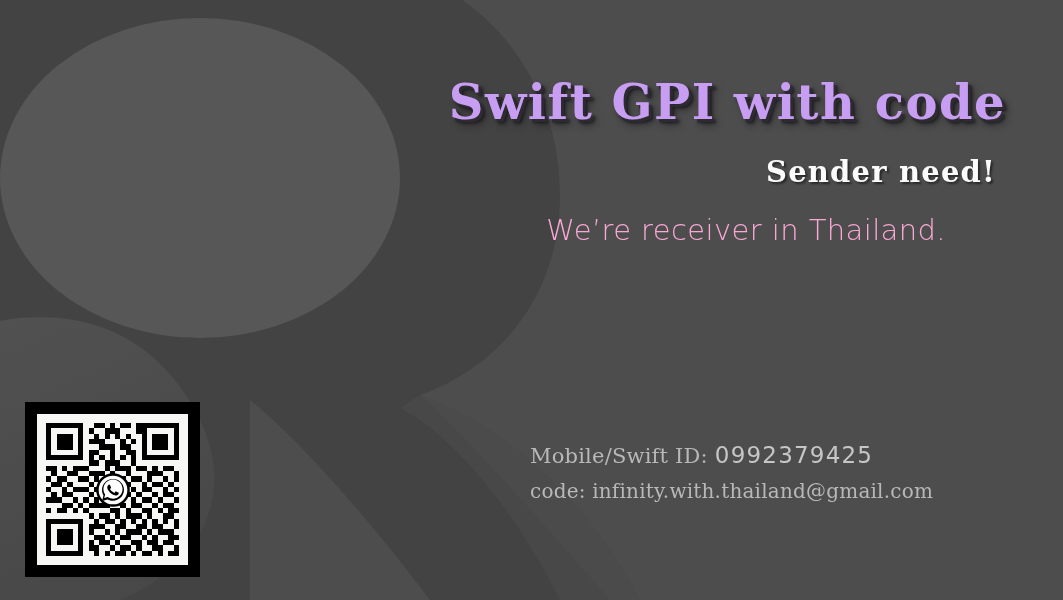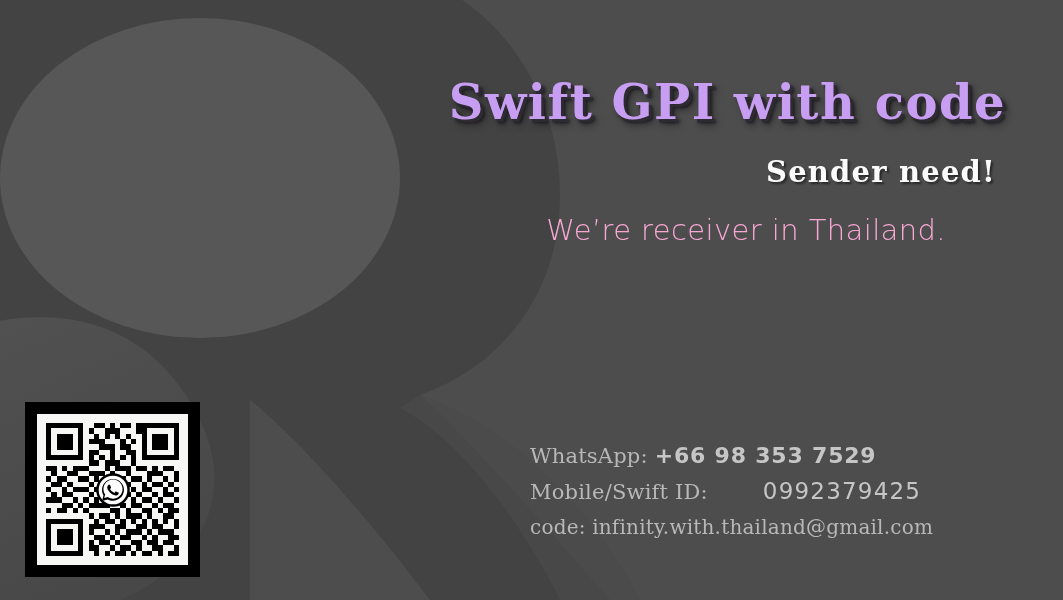--- a/index.html
+++ b/index.html
@@ -110,21 +110,20 @@
     font-weight: 600;
     color: #c6c6c6;
     letter-spacing: 0.8px;
   }
   .contact-line .val-num {
     font-family: "DejaVu Sans", "Liberation Sans", sans-serif;
     font-size: 23px;
     font-weight: 400;
     color: #c6c6c6;
     letter-spacing: 1.2px;
-    margin-left: 48px;
   }
   .contact-line.small {
     font-size: 20px;
   }
 
   
   #qr-frame {
     position: absolute;
     left: 25px;
     top: 402px;
@@ -195,24 +194,20 @@
     </svg>
   </div>
 
   <div id="headline-block">
     <div id="title">Swift GPI with code</div>
     <div id="subtitle">Sender need!</div>
     <div id="tagline">We’re receiver in Thailand.</div>
   </div>
 
   <div id="contact-block">
-    <div class="contact-line">
-      <span>WhatsApp:</span>
-      <span class="val-bold">+66 98 353 7529</span>
-    </div>
     <div class="contact-line">
       <span>Mobile/Swift ID:</span>
       <span class="val-num">0992379425</span>
     </div>
     <div class="contact-line small">
       <span>code:</span>
       <span>infinity.with.thailand@gmail.com</span>
     </div>
   </div>
 

